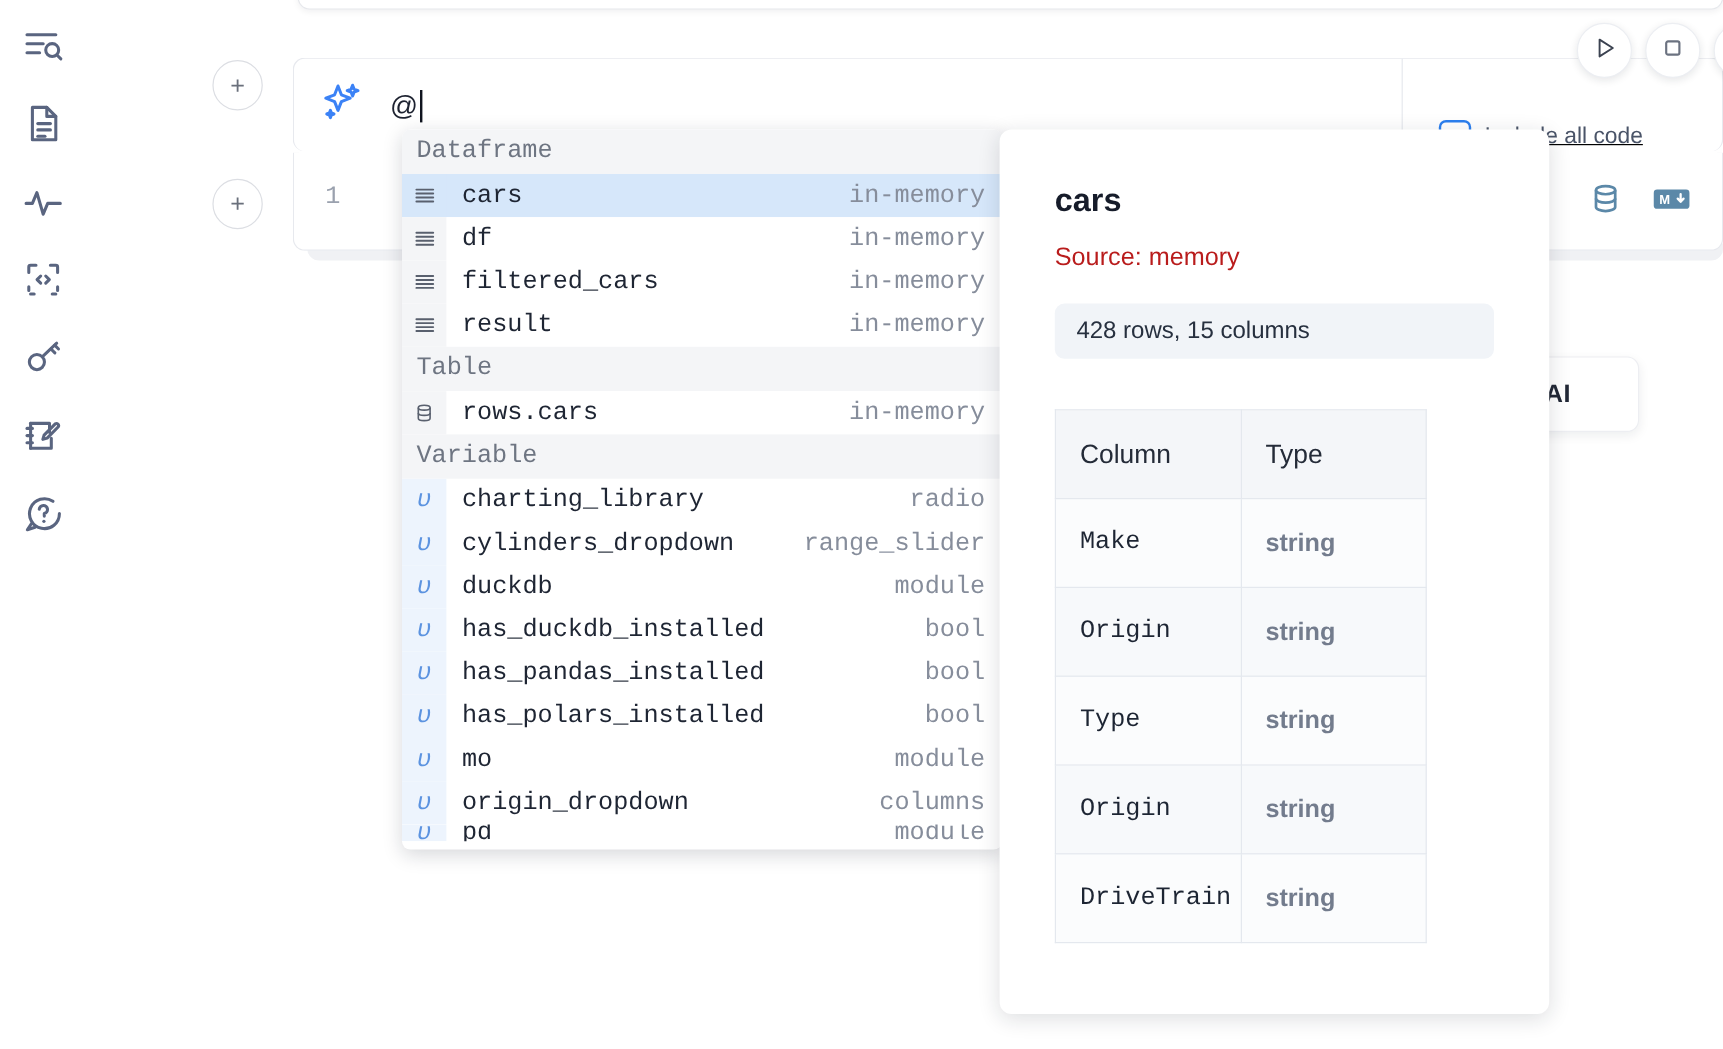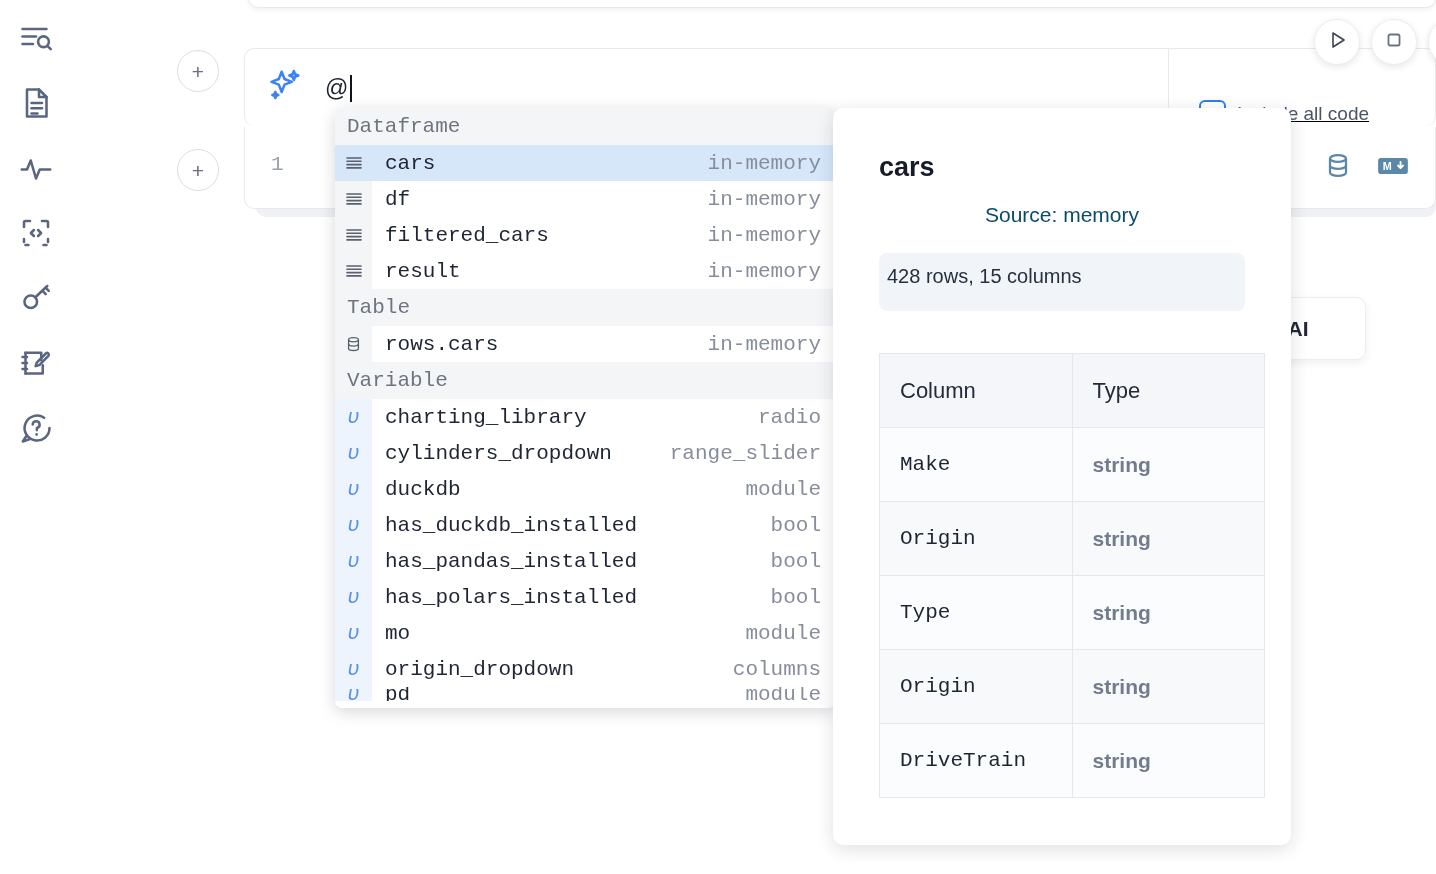--- a/index.html
+++ b/index.html
@@ -145,28 +145,28 @@
   .ac-item.clipped .ic-col { height: 14px; }
 
   
   .detail {
     position: absolute; left: 833px; top: 108px; width: 458px; height: 737px;
     background: #ffffff; border-radius: 10px;
     box-shadow: 0 4px 18px rgba(20,25,40,.14);
     padding: 44px 46px 0 46px; overflow: hidden;
   }
   .detail-title { font-size: 27px; font-weight: bold; color: #161c2a; }
-  .detail-source { margin-top: 20px; font-size: 21px; color: #0c4a6e; text-align: center; }
+  .detail-source { margin-top: 20px; font-size: 21px; color: #b91c1c; }
   .detail-stat {
-    margin-top: 26px; height: 58px; line-height: 46px;
-    background: #f1f4f8; border-radius: 8px; padding-left: 8px;
+    margin-top: 26px; height: 46px; line-height: 46px;
+    background: #f1f4f8; border-radius: 8px; padding-left: 18px;
     font-size: 20px; color: #27303f;
   }
   .detail-table {
-    margin-top: 42px; width: 386px; border-collapse: collapse;
+    margin-top: 42px; width: 310px; border-collapse: collapse;
     table-layout: fixed;
   }
   .detail-table th, .detail-table td {
     border: 1px solid #e4e8ee; height: 74px; padding: 0 20px; text-align: left;
     vertical-align: middle;
   }
   .detail-table th {
     background: #f4f6f9; font-weight: normal; font-size: 22px; color: #242b38;
   }
   .detail-table td.col-name {

